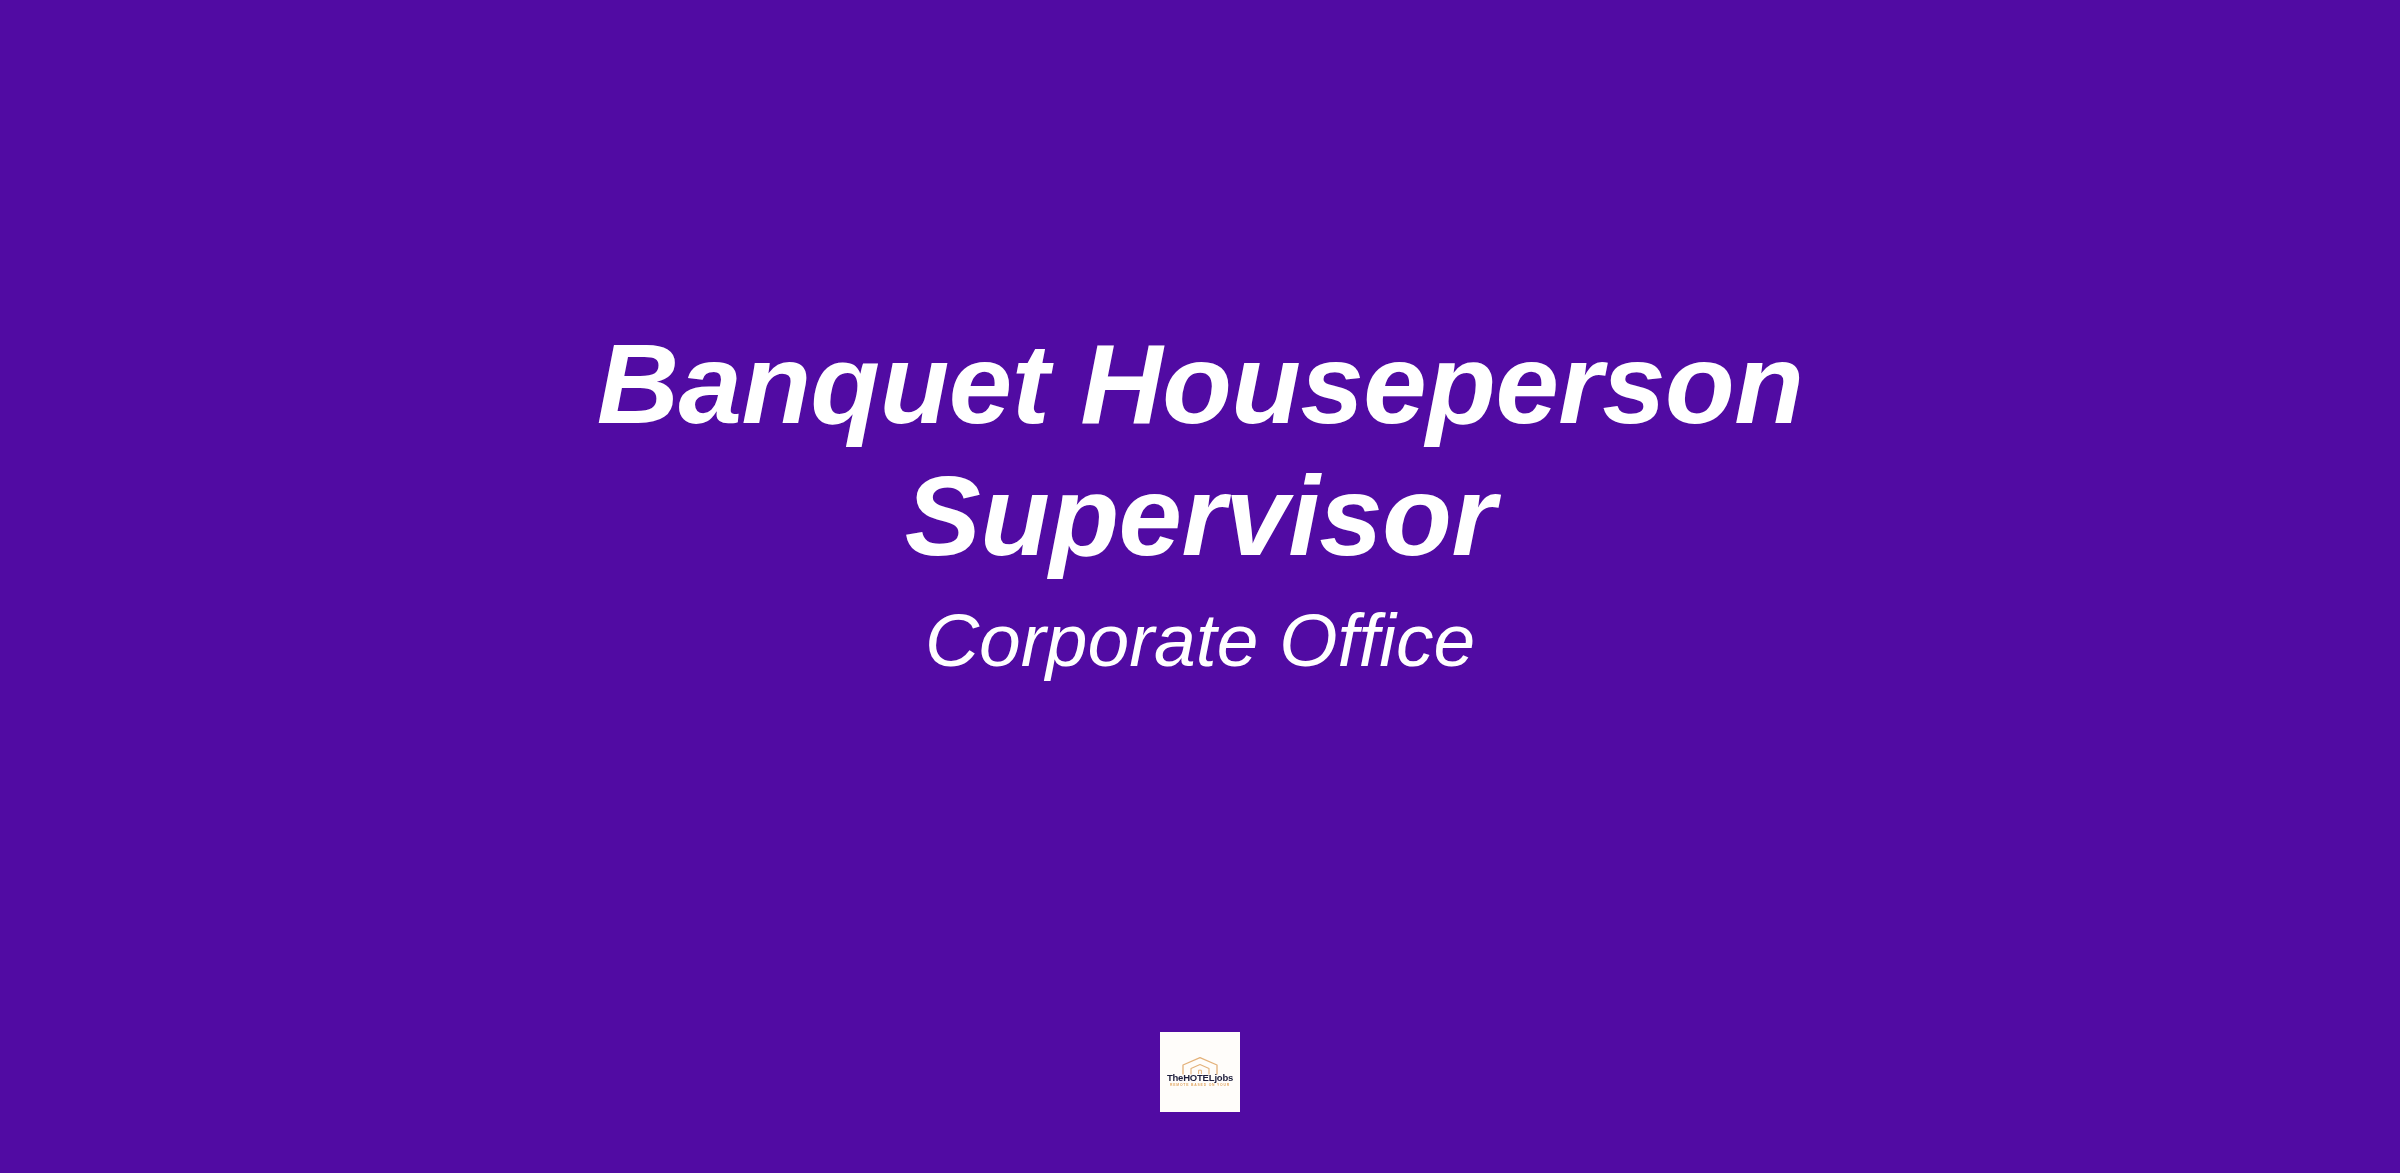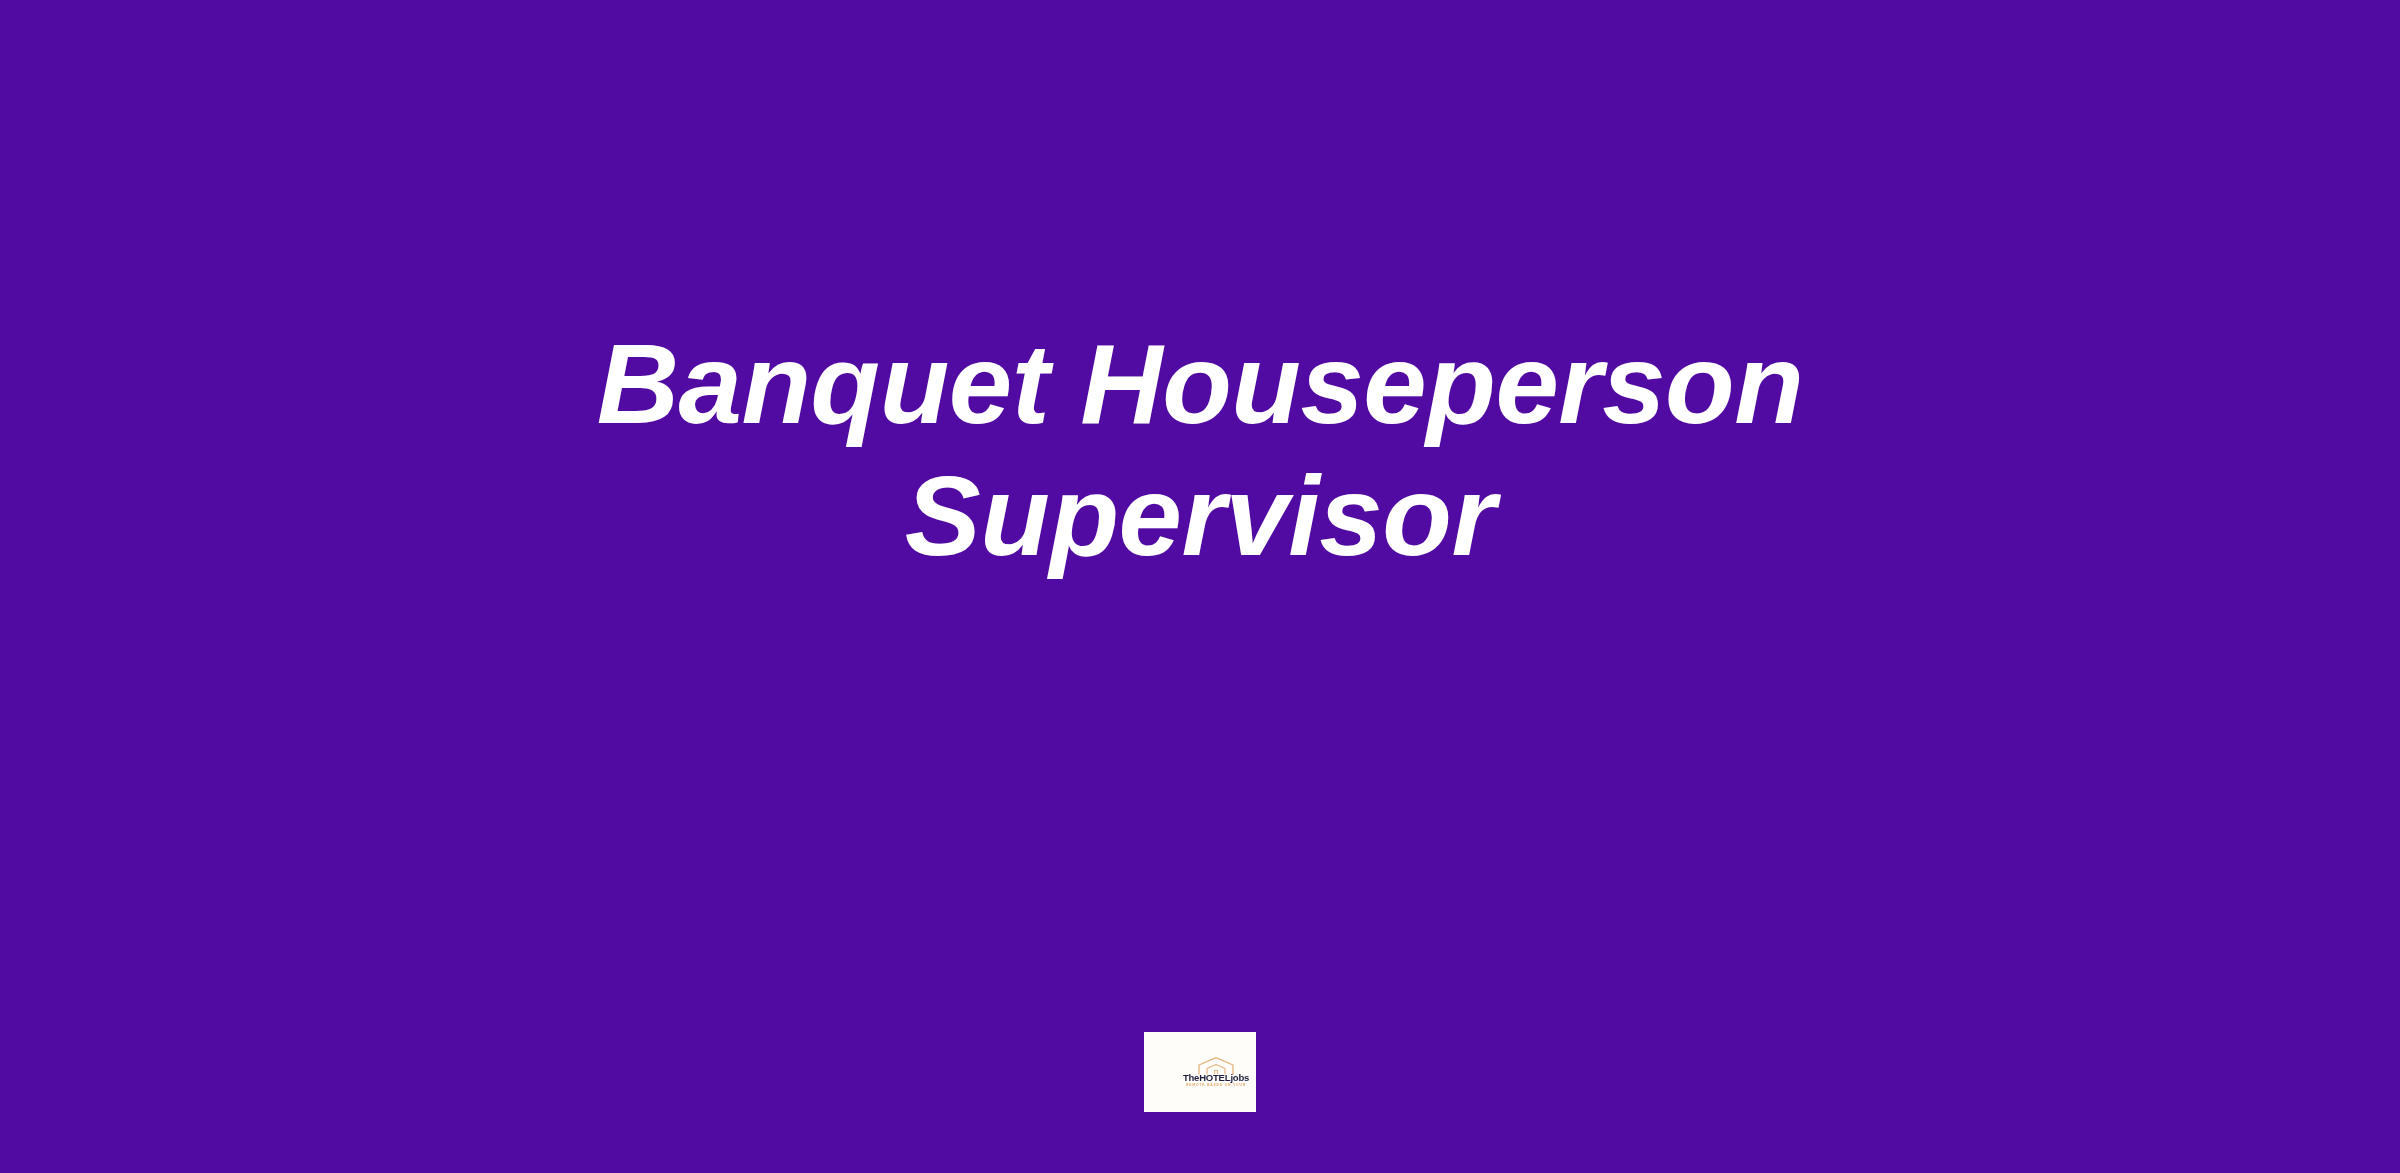--- a/index.html
+++ b/index.html
@@ -67,21 +67,20 @@
     top: 1032px;
     transform: translateX(-50%);
     width: 80px;
     height: 80px;
     background: #FFFDFA;
     display: flex;
     flex-direction: column;
     align-items: center;
     justify-content: center;
     overflow: hidden;
-    padding-left: 32px;
   }
 
   .logo-inner {
     width: 72px;
     display: flex;
     flex-direction: column;
     align-items: center;
     justify-content: center;
     line-height: 1;
   }
@@ -119,20 +118,21 @@
     opacity: 0.95;
   }
 </style>
 </head>
 <body>
 
 <div class="share-card">
 
   <div class="headline-block">
     <h1 class="job-title">Banquet Houseperson Supervisor</h1>
+    <p class="job-location">Corporate Office</p>
   </div>
 
   <div class="brand-logo-card">
     <div class="logo-inner">
       <svg class="logo-house" viewBox="0 0 40 19" aria-hidden="true">
         <path d="M3 18 L3 9 L20 1.6 L37 9 L37 18" fill="none" stroke="#E4B27A" stroke-width="1.3" stroke-linecap="round" stroke-linejoin="round"></path>
         <path d="M11 18 L11 12.5 L20 8.6 L29 12.5 L29 18" fill="none" stroke="#E4B27A" stroke-width="1.1" stroke-linecap="round" stroke-linejoin="round"></path>
         <path d="M18.6 18 L18.6 14.2 L21.4 14.2 L21.4 18" fill="none" stroke="#E4B27A" stroke-width="1" stroke-linejoin="round"></path>
       </svg>
       <div class="logo-wordmark"><span>The</span><span class="wm-hotel">HOTEL</span><span>jobs</span></div>

